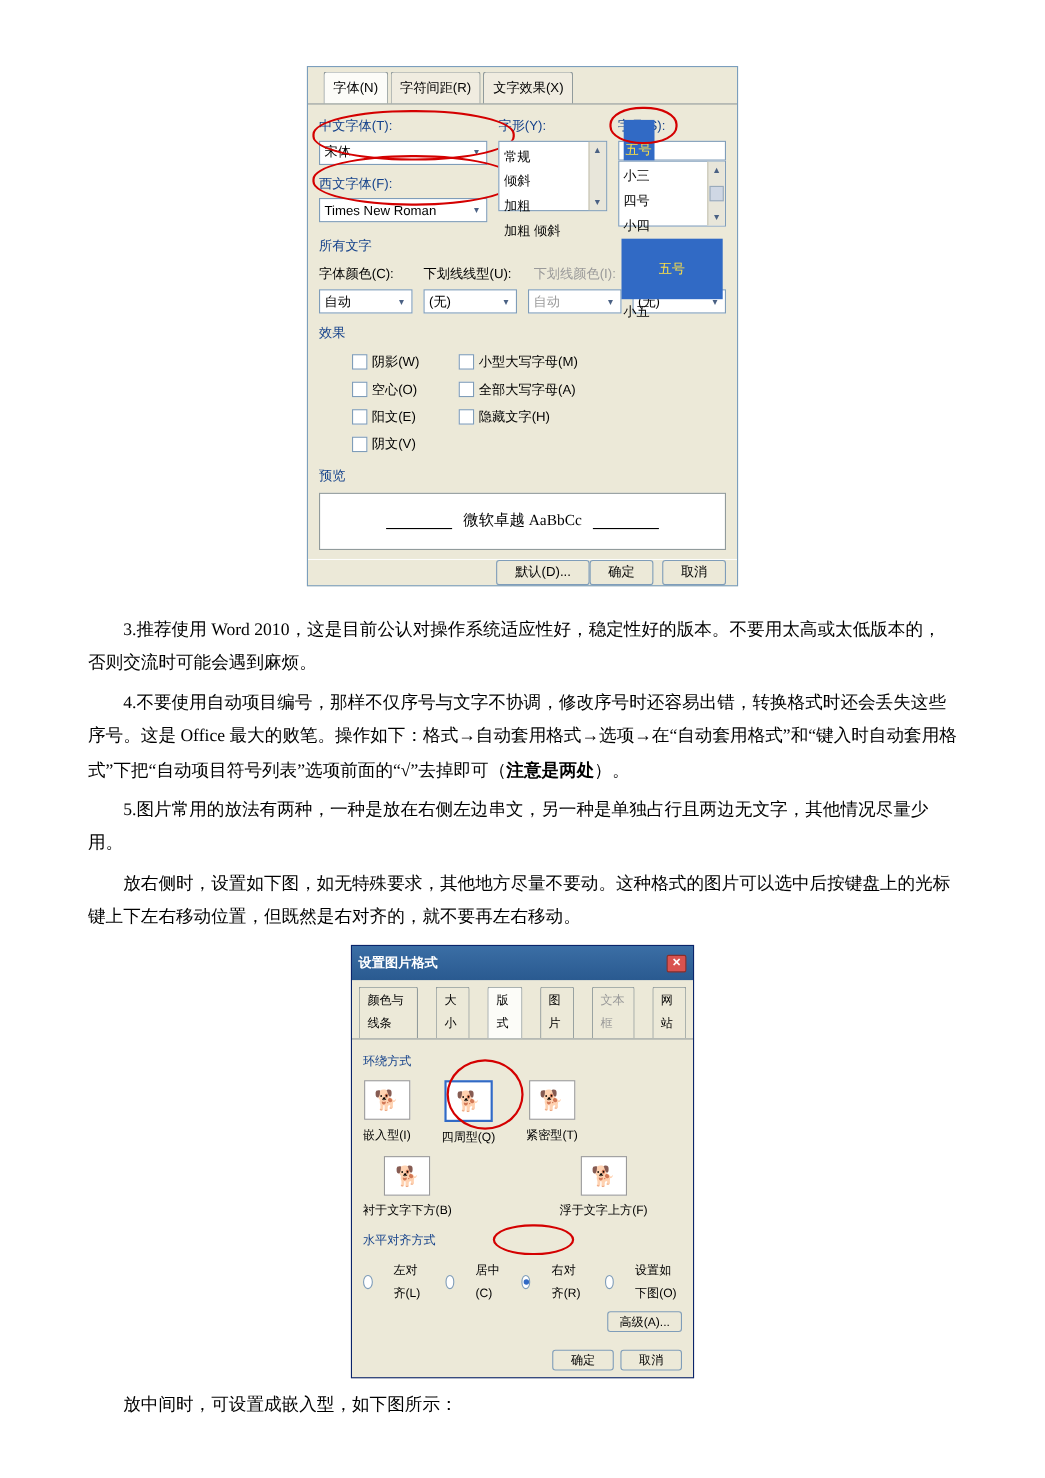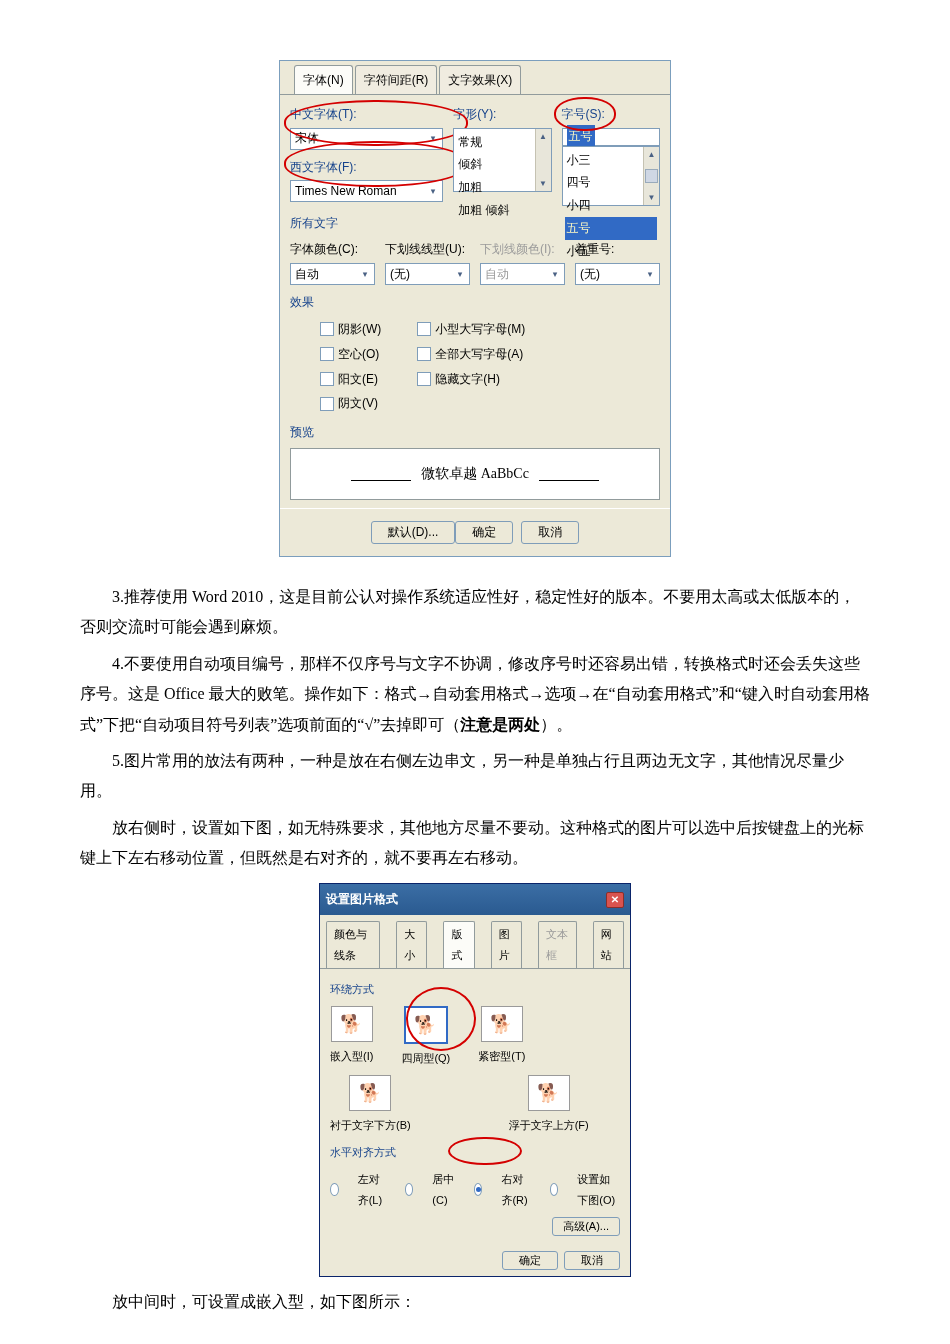--- a/index.html
+++ b/index.html
@@ -74,35 +74,35 @@
     padding:2px;
     position:relative;
   }
   .listbox .scroll {
     position:absolute;right:0;top:0;bottom:0;width:15px;
     background:#e8e6da;border-left:1px solid #c5c2b2;
     display:flex;flex-direction:column;justify-content:space-between;
   }
   .scroll .arr {height:15px;display:flex;align-items:center;justify-content:center;font-size:8px;color:#4a6184;}
   .scroll .thumb{flex:0 0 12px;margin:1px;background:#cfd7e4;border:1px solid #9ab;}
-  .selrow {background:#316ac5;color:#fef9c3;padding:0 2px;}
+  .selrow {background:#316ac5;color:#fde047;padding:16px 2px;text-align:center;}
   .plain {padding:0 2px;}
   .section-title{color:#15428b;font-size:12px;margin:6px 0 4px 0;}
   .checks {display:flex;gap:6px;}
   .checks-col{display:flex;flex-direction:column;gap:2px;font-size:12px;}
   .ck {display:flex;align-items:center;gap:4px;}
   .ckbox{width:12px;height:12px;border:1px solid #7f9db9;background:#fff;}
   .preview {
     border:1px solid #919b9c;background:#fff;
     height:50px;display:flex;align-items:center;justify-content:center;
     font-family:"SimSun",serif;font-size:14px;
     margin-top:4px;
   }
   .prev-line{border-bottom:1px solid #000;height:14px;width:60px;}
-  .btnrow{display:flex;justify-content:center;padding:12px 10px;border-top:1px solid #fff;}
+  .btnrow{display:flex;justify-content:flex-end;padding:0 10px;border-top:1px solid #fff;}
   .btn{
     border:1px solid #7f9db9;background:#ece9d8;
     padding:2px 16px;font-size:12px;border-radius:3px;
   }
   .ring {
     border:2px solid #d40000;border-radius:50%/50%;
     position:absolute;pointer-events:none;
   }
   .relwrap{position:relative;}
 
@@ -208,21 +208,21 @@
           </div>
       </div>
       <div class="col" style="flex:1;">
         <span class="lbl black">下划线线型(U):</span>
         <div class="combo">
             <span>(无)</span>
             <span class="caret">▾</span>
           </div>
       </div>
       <div class="col" style="flex:1;">
-        <span class="lbl black" style="color:#9a9a9a;">下划线颜色(I):</span>
+        <span class="lbl black" style="color:#9a9a9a;text-align:center;">下划线颜色(I):</span>
         <div class="combo" style="color:#9a9a9a;">
             <span>自动</span>
             <span class="caret">▾</span>
           </div>
       </div>
       <div class="col" style="flex:1;">
         <span class="lbl black">着重号:</span>
         <div class="combo">
             <span>(无)</span>
             <span class="caret">▾</span>

